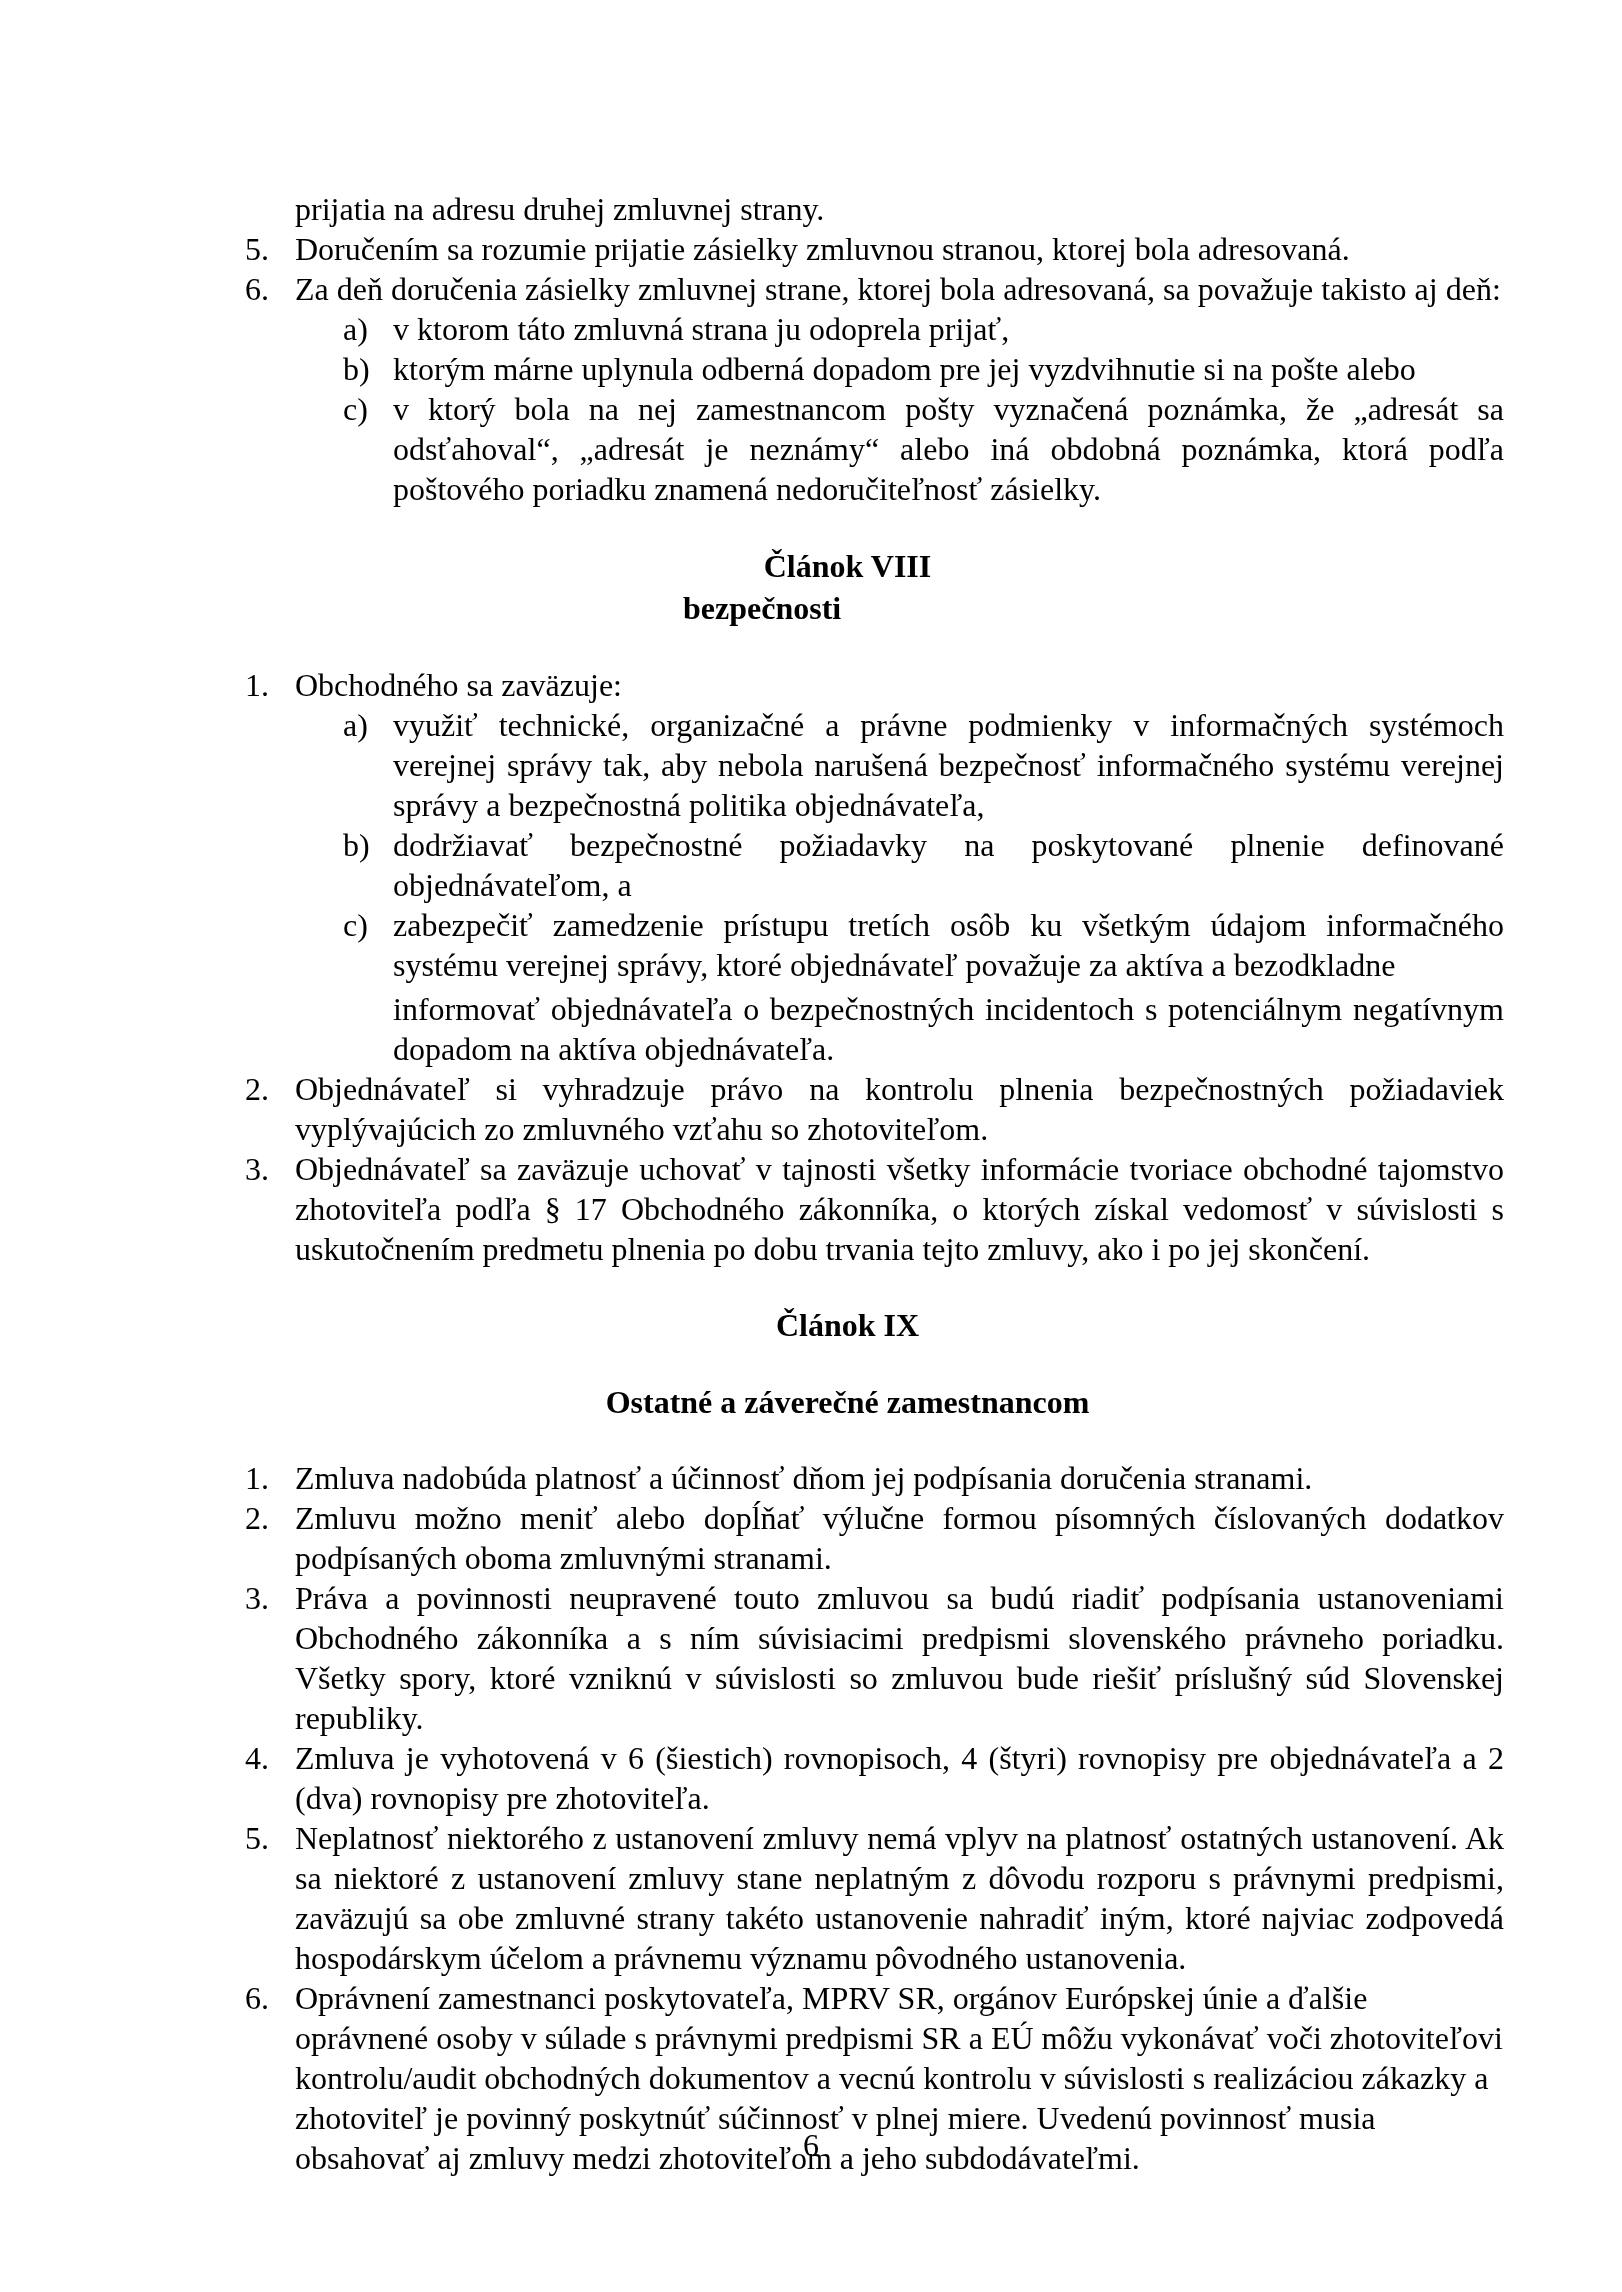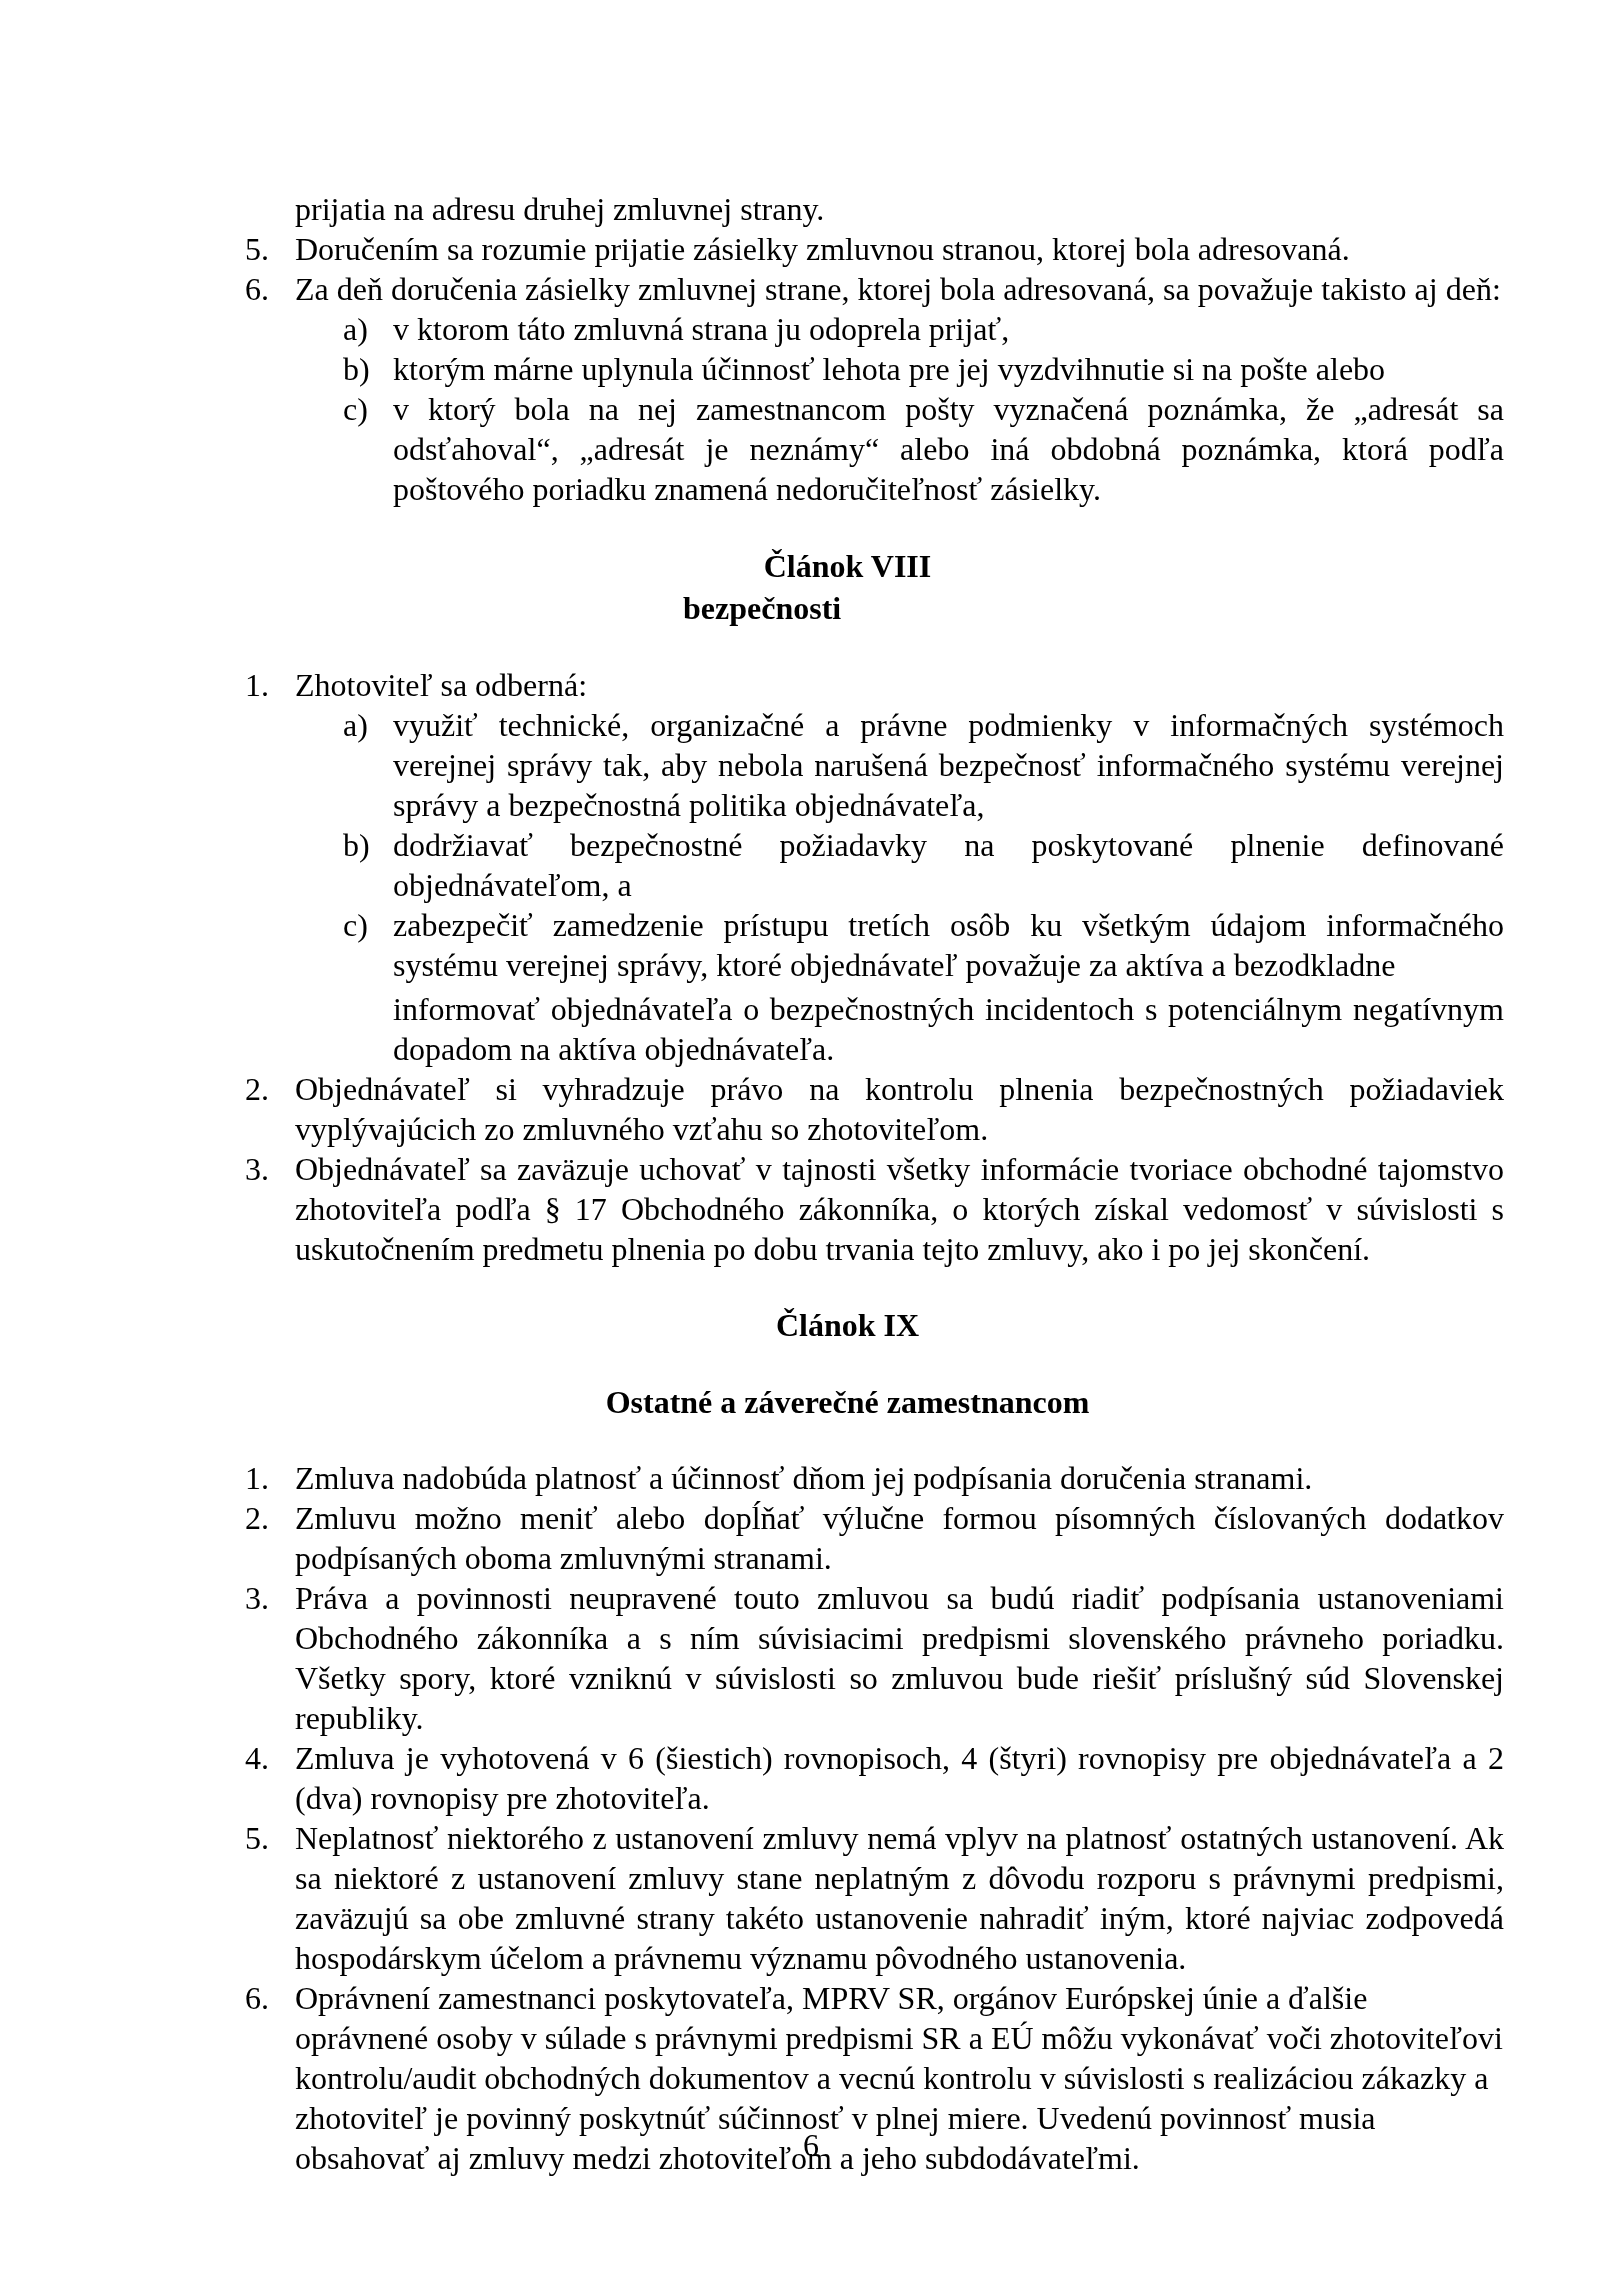--- a/index.html
+++ b/index.html
@@ -47,39 +47,39 @@
   <div class="li">
     <div class="num">6.</div>
     <div class="itext">
       <div>Za deň doručenia zásielky zmluvnej strane, ktorej bola adresovaná, sa považuje takisto aj deň:</div>
       <div class="sub">
         <div class="sletter">a)</div>
         <div class="stext">v ktorom táto zmluvná strana ju odoprela prijať,</div>
       </div>
       <div class="sub">
         <div class="sletter">b)</div>
-        <div class="stext">ktorým márne uplynula účinnosť lehota pre jej vyzdvihnutie si na pošte alebo</div>
+        <div class="stext">ktorým márne uplynula odberná dopadom pre jej vyzdvihnutie si na pošte alebo</div>
       </div>
       <div class="sub">
         <div class="sletter">c)</div>
         <div class="stext">v ktorý bola na nej zamestnancom pošty vyznačená poznámka, že „adresát sa odsťahoval“, „adresát je neznámy“ alebo iná obdobná poznámka, ktorá podľa poštového poriadku znamená nedoručiteľnosť zásielky.</div>
       </div>
     </div>
   </div>
 
   <div class="mt-h8">
     <div class="h-center">Článok VIII</div>
     <div class="h-left">bezpečnosti</div>
   </div>
 
   <div class="mt-list8">
     <div class="li">
       <div class="num">1.</div>
       <div class="itext">
-        <div>Zhotoviteľ sa odberná:</div>
+        <div>Obchodného sa zaväzuje:</div>
         <div class="sub">
           <div class="sletter">a)</div>
           <div class="stext">využiť technické, organizačné a právne podmienky v informačných systémoch verejnej správy tak, aby nebola narušená bezpečnosť informačného systému verejnej správy a bezpečnostná politika objednávateľa,</div>
         </div>
         <div class="sub">
           <div class="sletter">b)</div>
           <div class="stext">dodržiavať bezpečnostné požiadavky na poskytované plnenie definované objednávateľom, a</div>
         </div>
         <div class="sub">
           <div class="sletter">c)</div>

